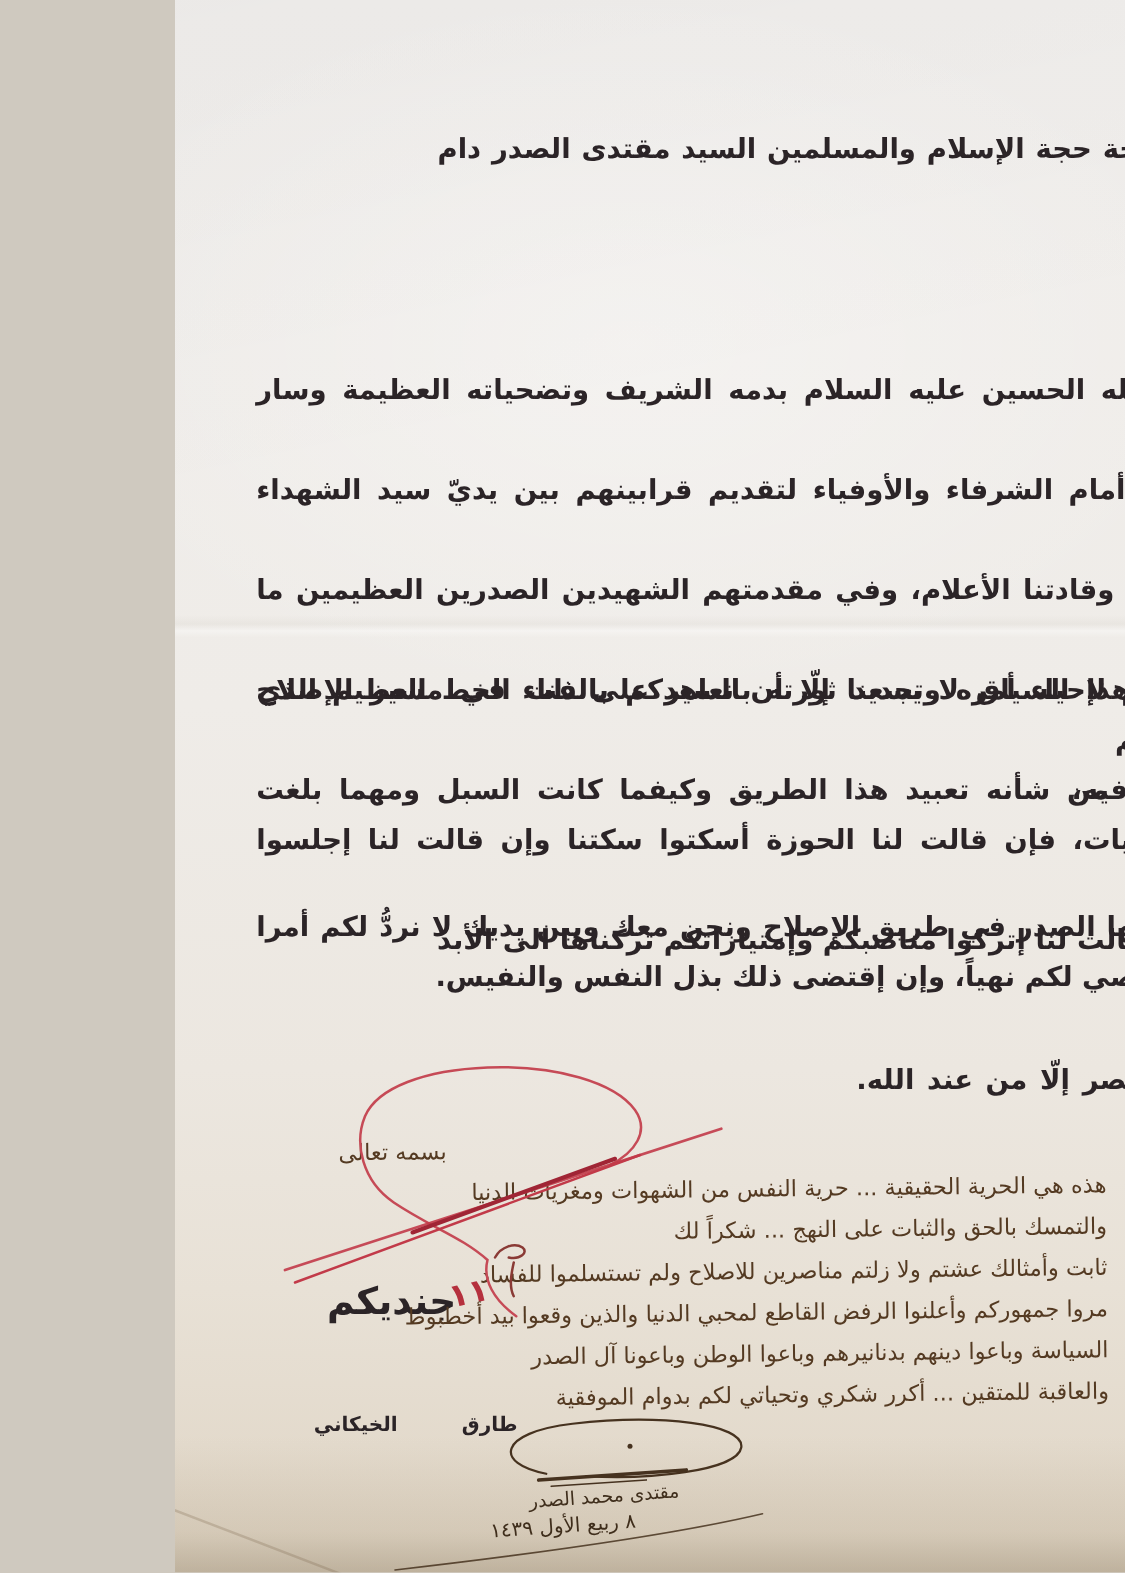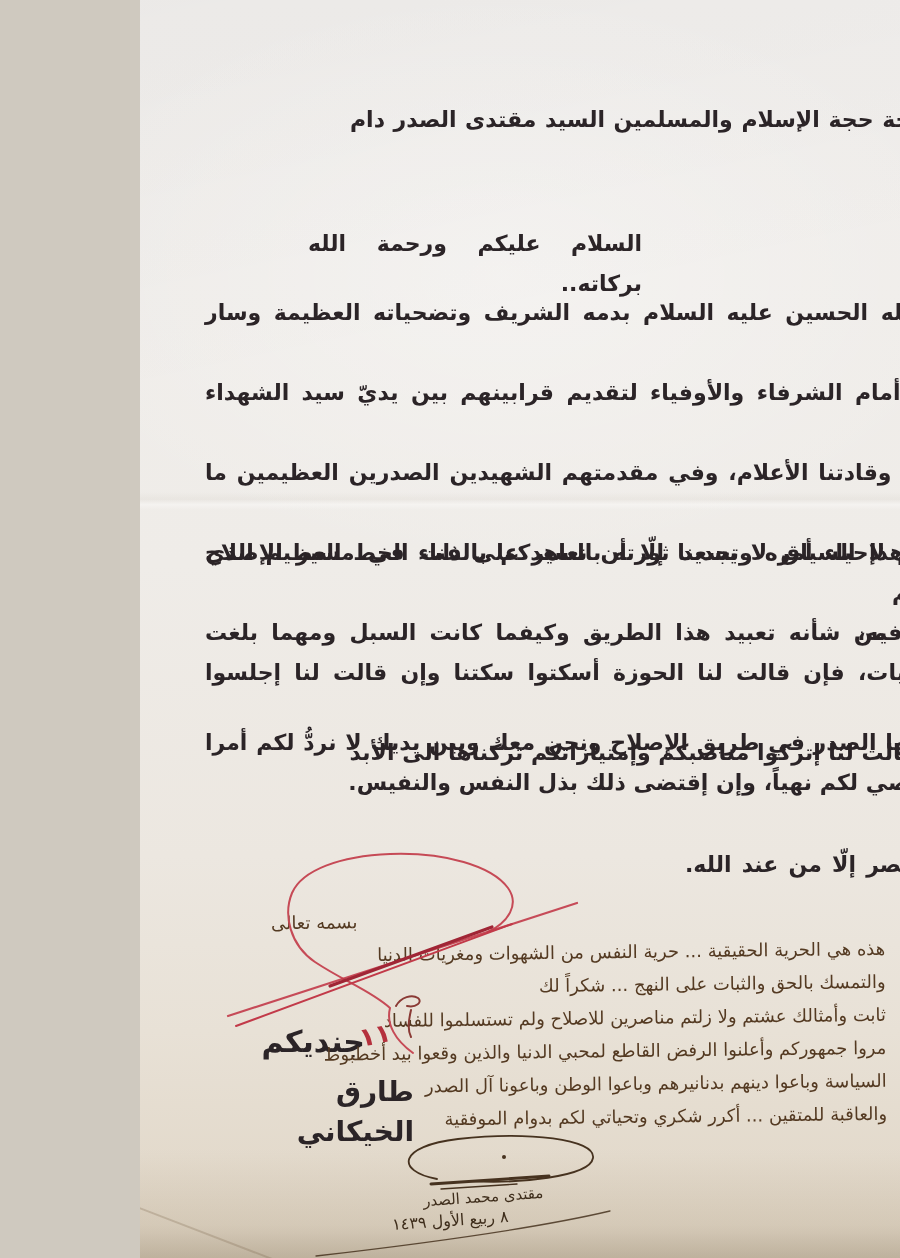--- a/index.html
+++ b/index.html
@@ -29,21 +29,20 @@
 <body>
 
 <div class="paper">
 
   <div class="abs crease1"></div>
   <div class="abs crease2"></div>
   <div class="abs shade-bottom"></div>
 
   <div class="abs typed jline" style="left:210px;top:100px;width:606px;">سماحة حجة الإسلام والمسلمين السيد مقتدى الصدر دام عزه</div>
 
-  <div class="abs typed jline" style="left:168px;top:224px;width:334px;">السلام عليكم ورحمة الله بركاته..</div>
 
   <div class="abs typed" style="left:65px;top:293px;width:763px;">
     <div class="jline">عبد الله الحسين عليه السلام بدمه الشريف وتضحياته العظيمة وسار عليه</div>
     <div class="jline">الباب أمام الشرفاء والأوفياء لتقديم قرابينهم بين يديّ سيد الشهداء عليه</div>
     <div class="jline">سادتنا وقادتنا الأعلام، وفي مقدمتهم الشهيدين الصدرين العظيمين ما فتح</div>
     <div class="jline">السلام لإحياء أمره وتجديد ثورته بالسير على ذات الخط العظيم الذي كان</div>
     <div class="jline short" style="padding-left:138px;">الرائد فيه،</div>
   </div>
 
   <div class="abs typed" style="left:65px;top:533px;width:763px;">
@@ -54,21 +53,21 @@
   </div>
 
   <div class="abs typed" style="left:65px;top:723px;width:763px;">
     <div class="jline">سِرَ أيها الصدر في طريق الإصلاح ونحن معك وبين يديك لا نردُّ لكم أمرا</div>
     <div class="jline short" style="padding-left:125px;">ولا نعصي لكم نهياً، وإن إقتضى ذلك بذل النفس والنفيس.</div>
   </div>
 
   <div class="abs typed jline" style="left:545px;top:845px;width:287px;">وما النصر إلّا من عند الله.</div>
 
   <div class="abs typed jline" style="left:139px;top:1022px;width:86px;font-size:30px;">جنديكم</div>
-  <div class="abs typed jline" style="left:111px;top:1072px;width:163px;font-size:28px;">طارق الخيكاني</div>
+  <div class="abs typed jline" style="left:111px;top:1120px;width:163px;font-size:16px;">طارق الخيكاني</div>
 
   <div class="abs" style="left:219px;top:1020px;font-size:26px;font-weight:bold;color:#b5303d;transform:rotate(-12deg);">١١</div>
 
   <div class="abs hand" style="left:60px;right:14px;top:903px;transform:rotate(-0.7deg);">
     <div class="hline" style="padding-left:0;margin-left:72px;text-align:left;">بسمه تعالى</div>
     <div class="hline" style="padding-left:4px;">هذه هي الحرية الحقيقية ... حرية النفس من الشهوات ومغريات الدنيا</div>
     <div class="hline" style="padding-left:6px;">والتمسك بالحق والثبات على النهج ... شكراً لك</div>
     <div class="hline" style="padding-left:8px;">ثابت وأمثالك عشتم ولا زلتم مناصرين للاصلاح ولم تستسلموا للفساد</div>
     <div class="hline" style="padding-left:0;">مروا جمهوركم وأعلنوا الرفض القاطع لمحبي الدنيا والذين وقعوا بيد أخطبوط</div>
     <div class="hline" style="padding-left:6px;">السياسة وباعوا دينهم بدنانيرهم وباعوا الوطن وباعونا آل الصدر</div>

